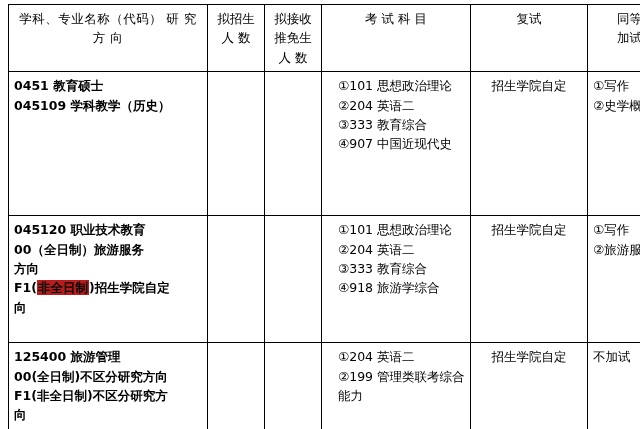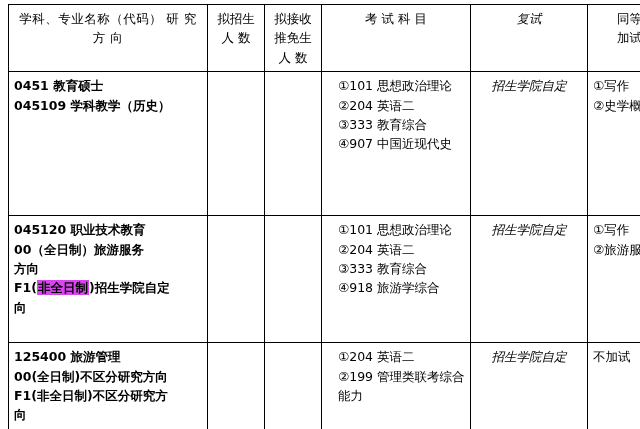--- a/index.html
+++ b/index.html
@@ -39,21 +39,21 @@
     vertical-align: middle;
     font-weight: bold;
     font-size: 13px;
     line-height: 1.45;
     padding: 5px 2px;
   }
   .col-a { width: 188px; }
   .col-b { width: 46px; }
   .col-c { width: 46px; }
   .col-d { width: 138px; }
-  .col-e { width: 106px; font-style: italic; }
+  .col-e { width: 106px; }
   .col-f { width: 98px; }
 
   .hdr-vert {
     letter-spacing: 0.5px;
   }
   .prog-title {
     font-weight: bold;
     display: block;
   }
   .prog-line {
@@ -65,21 +65,21 @@
     white-space: nowrap;
     margin-left: 11px;
   }
   .extra-line {
     display: block;
   }
   .retest {
     text-align: center;
   }
   .highlight {
-    background: #d946ef;
+    background: #b91c1c;
     padding: 0 1px;
     text-align: right;
   }
   .row-1 td { height: 135px; }
   .row-2 td { height: 118px; }
   .row-3 td { height: 112px; }
   .pad-top-big { padding-top: 34px; }
   .pad-top-mid { padding-top: 24px; }
   .pad-top-sm  { padding-top: 14px; }
   .nowrap { white-space: nowrap; }

